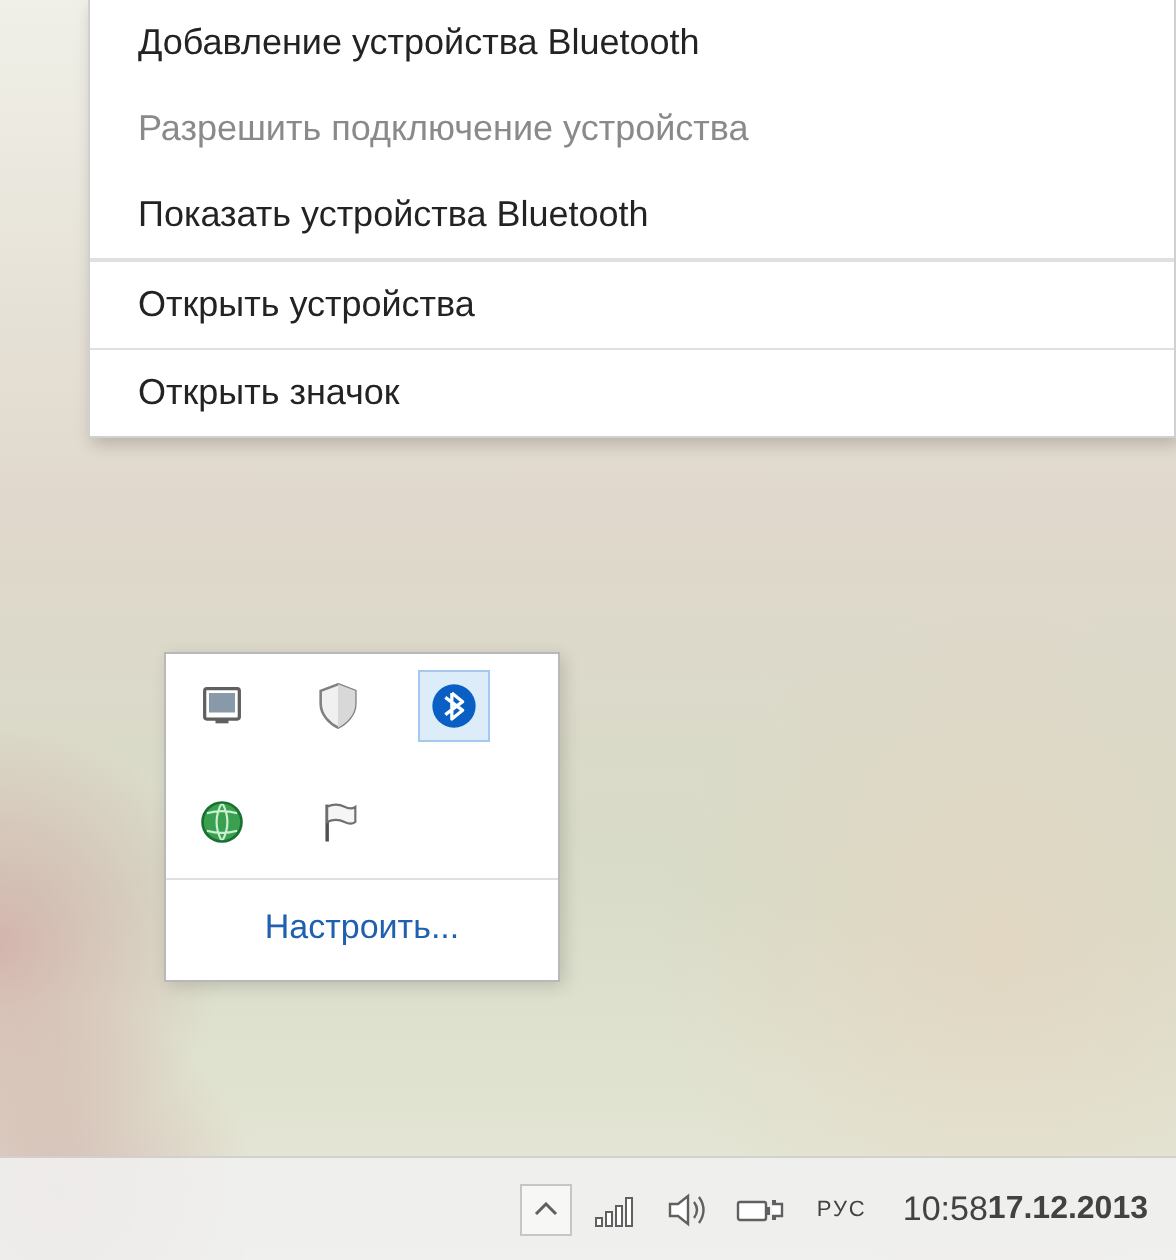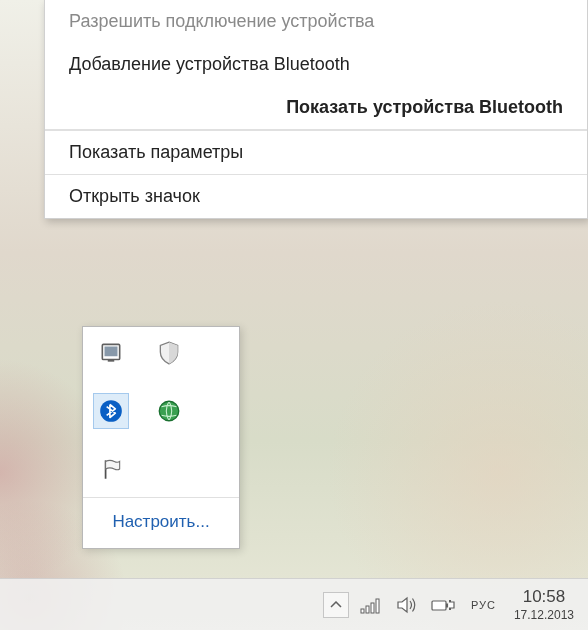--- a/index.html
+++ b/index.html
@@ -44,34 +44,33 @@
       padding: 11px 24px;
       font-size: 18px;
       color: #232323;
       cursor: default;
       white-space: nowrap;
     }
     .menu-item.disabled {
       color: #8a8a8a;
     }
     .menu-item.bold {
-      font-weight: 700;
-      text-align: right;
+      font-weight: 400;
     }
     .menu-separator {
       height: 1px;
       background: #e0e0e0;
       margin: 0;
     }
     
     .tray-popup {
       position: absolute;
       top: 326px;
       left: 82px;
-      width: 158px;
+      width: 198px;
       background: #ffffff;
       border: 1px solid #b8b8b8;
       box-shadow: 2px 2px 8px rgba(0,0,0,0.15);
       z-index: 5;
     }
     .tray-icons-grid {
       padding: 8px 10px 4px 10px;
       display: flex;
       flex-wrap: wrap;
       gap: 22px 22px;
@@ -134,50 +133,51 @@
       margin: 0 2px;
     }
     .lang-indicator {
       font-size: 11px;
       color: #424242;
       padding: 0 10px;
       letter-spacing: 1px;
     }
     .clock-area {
       display: flex;
-      flex-direction: column;
+      flex-direction: row;
       align-items: center;
       color: #424242;
       font-size: 15px;
       line-height: 1.25;
       padding: 0 8px;
     }
     .clock-area .time {
       font-size: 17px;
     }
     .clock-area .date {
-      font-size: 12px;
+      font-size: 16px;
+      font-weight: bold;
     }
     
     svg {
       display: block;
     }
   </style>
 </head>
 <body>
 
 <div class="desktop-bg"></div>
 
 <div class="context-menu">
+  <div class="menu-item">Добавление устройства Bluetooth</div>
   <div class="menu-item disabled">Разрешить подключение устройства</div>
-  <div class="menu-item">Добавление устройства Bluetooth</div>
   <div class="menu-item bold">Показать устройства Bluetooth</div>
   <div class="menu-separator"></div>
   <div class="menu-separator"></div>
-  <div class="menu-item">Показать параметры</div>
+  <div class="menu-item">Открыть устройства</div>
   <div class="menu-separator"></div>
   <div class="menu-item">Открыть значок</div>
 </div>
 
 <div class="tray-popup">
   <div class="tray-icons-grid">
     <div class="tray-icon-cell">
       <svg width="26" height="26" viewBox="0 0 24 24">
         <rect x="4" y="4" width="16" height="14" rx="1" fill="none" stroke="#606060" stroke-width="1.5"></rect>
         <rect x="6" y="6" width="12" height="9" fill="#8899aa"></rect>

